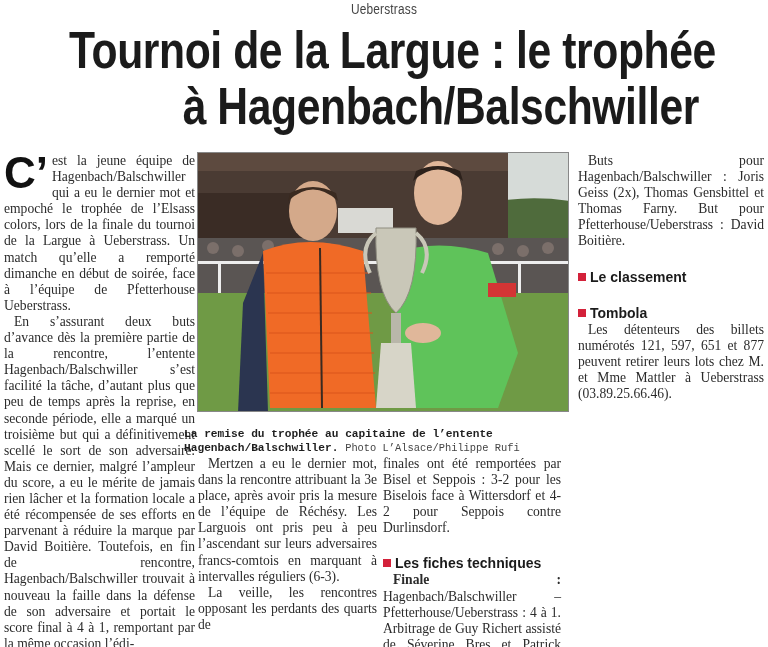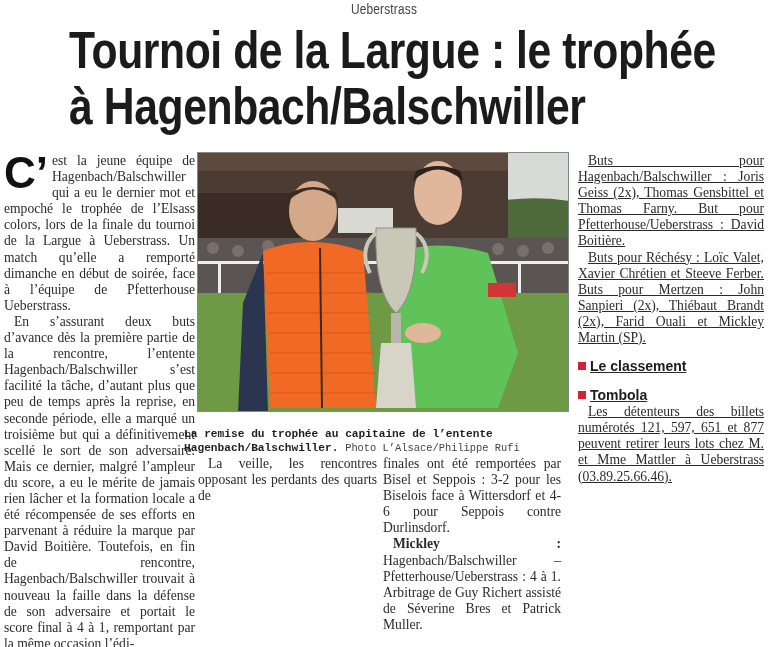--- a/index.html
+++ b/index.html
@@ -1,35 +1,35 @@
 <!DOCTYPE html>
 <html><head>
 <meta charset="utf-8">
 <style>
   html, body { margin:0; padding:0; background:#ffffff; }
   body { width:768px; height:647px; overflow:hidden; position:relative; color:#222; }
   .kicker { position:absolute; top:0; left:0; width:768px; text-align:center;
     font-family:"Liberation Sans", sans-serif; font-size:14px; color:#444; line-height:18px; letter-spacing:0.2px; transform:scaleX(0.85); }
-  .headline { position:absolute; top:22px; left:0; width:768px; text-align:left;
+  .headline { position:absolute; top:22px; left:0; width:768px; text-align:right;
     font-family:"Liberation Sans", sans-serif; font-weight:bold; color:#1b1b1b;
     font-size:52px; line-height:56px; letter-spacing:-0.5px; }
   .headline .line { display:block; transform:scaleX(0.82); transform-origin:center; white-space:nowrap; }
   .col { position:absolute; font-family:"Liberation Serif", serif; font-size:13.6px; line-height:16.1px; color:#2b2b2b; text-align:justify; }
   .col p { margin:0; text-indent:10px; }
   .col p.noindent { text-indent:0; }
   #col1 { left:4px; top:153px; width:191px; }
   #col2 { left:198px; top:456px; width:179px; }
   #col3 { left:383px; top:456px; width:178px; }
-  #col4 { left:578px; top:153px; width:186px;text-decoration:underline; }
+  #col4 { left:578px; top:153px; width:186px; }
   .dropcap { float:left; font-family:"Liberation Sans", sans-serif; font-weight:bold; font-size:44px; line-height:36px; margin:2px 4px 0 0; color:#111; }
   .photo { position:absolute; left:197px; top:152px; width:372px; height:260px; overflow:hidden; border:1px solid #888; box-sizing:border-box; background:#7a8a5a; }
   .caption { position:absolute; left:184px; top:414px; width:372px; font-family:Liberation Mono, monospace; font-size:11.2px; line-height:14px; color:#1e1e1e;margin-top:13px; }
   .caption b { font-weight:bold; }
   .caption .credit { font-weight:normal; color:#444; font-size:10.4px; }
-  .subhead { font-family:"Liberation Sans", sans-serif; font-weight:bold; font-size:14px; line-height:17px; color:#1b1b1b; margin-top:12px; text-indent:0 !important; }
+  .subhead { font-family:"Liberation Sans", sans-serif; font-weight:bold; font-size:14px; line-height:17px; color:#1b1b1b; margin-top:19px; text-indent:0 !important; }
   .bullet { display:inline-block; width:8px; height:8px; background:#d3213a; margin-right:4px; vertical-align:1px; }
   .strong { font-weight:bold; }
 </style>
 </head>
 <body>
 
 <div class="kicker">Ueberstrass</div>
 
 <h1 class="headline" style="margin:0;">
   <span class="line">Tournoi de la Largue : le trophée</span>
@@ -106,34 +106,37 @@
     <ellipse cx="225" cy="180" rx="18" ry="10" fill="#e0b79a"></ellipse>
   </svg>
 </div>
 
 <div class="caption">
   <b>La remise du trophée au capitaine de l’entente Hagenbach/Balschwiller.</b>
   <span class="credit">Photo L’Alsace/Philippe Rufi</span>
 </div>
 
 <div class="col" id="col2">
+  <p>Mertzen a eu le dernier mot, dans la rencontre attribuant la 3e place, après avoir pris la mesure de l’équipe de Réchésy. Les Larguois ont pris peu à peu l’ascendant sur leurs adversaires francs-comtois en marquant à intervalles réguliers (6-3).</p>
   <p>La veille, les rencontres opposant les perdants des quarts de</p>
 </div>
 
 <div class="col" id="col3">
-  <p class="noindent">finales ont été remportées par Bisel et Seppois : 3-2 pour les Biselois face à Wittersdorf et 4-6 pour Seppois contre Durlinsdorf.</p>
+  <p class="noindent">finales ont été remportées par Bisel et Seppois : 3-2 pour les Biselois face à Wittersdorf et 4-2 pour Seppois contre Durlinsdorf.</p>
+  <div class="subhead">
+    <span class="bullet"></span><span>Les fiches techniques</span>
+  </div>
   <p>
-    <span class="strong">Mickley :</span>
+    <span class="strong">Finale :</span>
     <span>Hagenbach/Balschwiller – Pfetterhouse/Ueberstrass : 4 à 1. Arbitrage de Guy Richert assisté de Séverine Bres et Patrick Muller.</span>
   </p>
 </div>
 
 <div class="col" id="col4">
   <p>Buts pour Hagenbach/Balschwiller : Joris Geiss (2x), Thomas Gensbittel et Thomas Farny. But pour Pfetterhouse/Ueberstrass : David Boitière.</p>
-  <p>Buts pour Réchésy : Loïc Valet, Xavier Chrétien et Steeve Ferber. Buts pour Mertzen : John Sanpieri (2x), Thiébaut Brandt (2x), Farid Ouali et Mickley Martin (SP).</p>
   <div class="subhead">
     <span class="bullet"></span><span>Le classement</span>
   </div>
   <div class="subhead">
     <span class="bullet"></span><span>Tombola</span>
   </div>
   <p>Les détenteurs des billets numérotés 121, 597, 651 et 877 peuvent retirer leurs lots chez M. et Mme Mattler à Ueberstrass (03.89.25.66.46).</p>
 
 </div>
 

